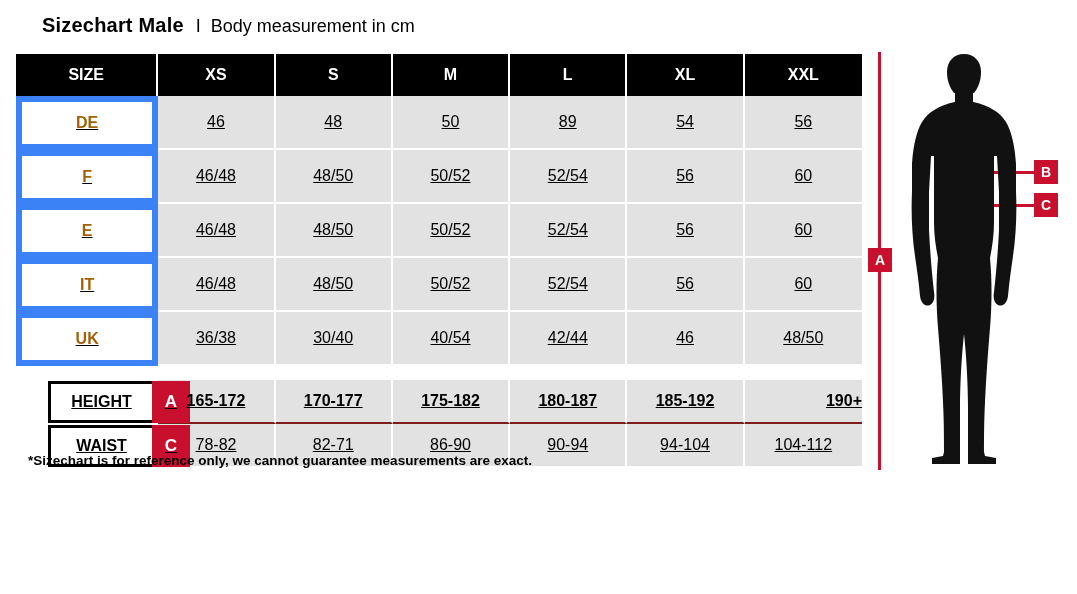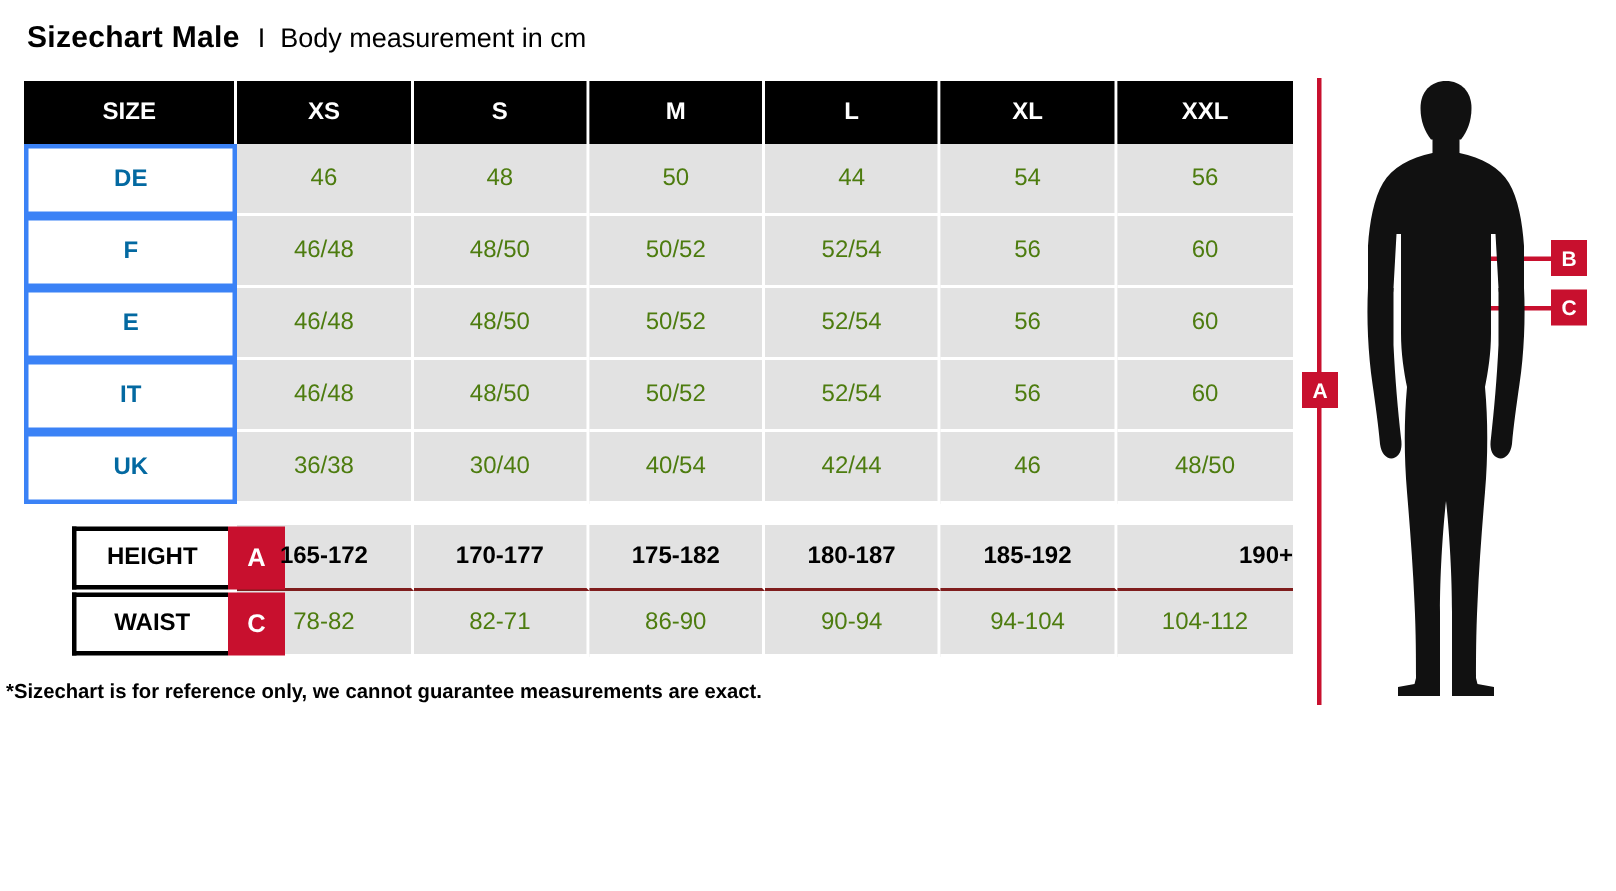--- a/index.html
+++ b/index.html
@@ -26,37 +26,39 @@
     left: 18px;
     top: 14px;
     display: flex;
     align-items: baseline;
     white-space: nowrap;
   }
   .title-main {
     font-size: 20px;
     font-weight: bold;
     letter-spacing: 0.2px;
+    margin-left: 24px;
   }
   .title-sep {
     font-size: 18px;
     font-weight: normal;
     margin: 0 10px 0 12px;
   }
   .title-sub {
     font-size: 18px;
     font-weight: normal;
   }
 
   
   .table-wrap {
     position: absolute;
     left: 16px;
     top: 54px;
     width: 782px;
+    text-decoration: underline;
   }
   table.sizechart {
     border-collapse: separate;
     border-spacing: 0;
     width: 846px;
     table-layout: fixed;
   }
   table.sizechart td {
     height: 42px;
     text-align: center;
@@ -77,28 +79,28 @@
     border-right: 2px solid #ffffff;
   }
   .hdr td:last-child { border-right: none; }
   .hdr td.first {
     background: #000000;
   }
 
   
   td.region-label {
     background: #ffffff;
-    color: #0369a1;
+    color: #a16207;
     font-weight: bold;
     font-size: 17px;
-    border: 3px solid #3b82f6;
+    border: 6px solid #3b82f6;
   }
   td.val {
     background: #e2e2e2;
-    color: #4d7c0f;
+    color: #000000;
     border-right: 2px solid #ffffff;
     border-bottom: 2px solid #ffffff;
   }
   td.val:last-child { border-right: none; }
 
   
   tr.spacer td {
     height: 14px;
     background: #ffffff;
     border: none;
@@ -145,21 +147,21 @@
     color: #000000;
     font-weight: bold;
     border-right: 2px solid #ffffff;
     border-bottom: 2px solid #7f1d1d;
   }
   td.val-bold:last-child { border-right: none; text-align: right; }
 
   
   .footnote {
     position: absolute;
-    left: 4px;
+    left: 28px;
     top: 453px;
     font-size: 13.5px;
     font-weight: bold;
   }
 
   
   .figure-area {
     position: absolute;
     left: 868px;
     top: 52px;
@@ -234,21 +236,21 @@
           <td>L</td>
           <td>XL</td>
           <td>XXL</td>
         </tr>
 
         <tr>
           <td class="region-label">DE</td>
           <td class="val">46</td>
           <td class="val">48</td>
           <td class="val">50</td>
-          <td class="val">44</td>
+          <td class="val">89</td>
           <td class="val">54</td>
           <td class="val">56</td>
         </tr>
 
         <tr>
           <td class="region-label">F</td>
           <td class="val">46/48</td>
           <td class="val">48/50</td>
           <td class="val">50/52</td>
           <td class="val">52/54</td>

